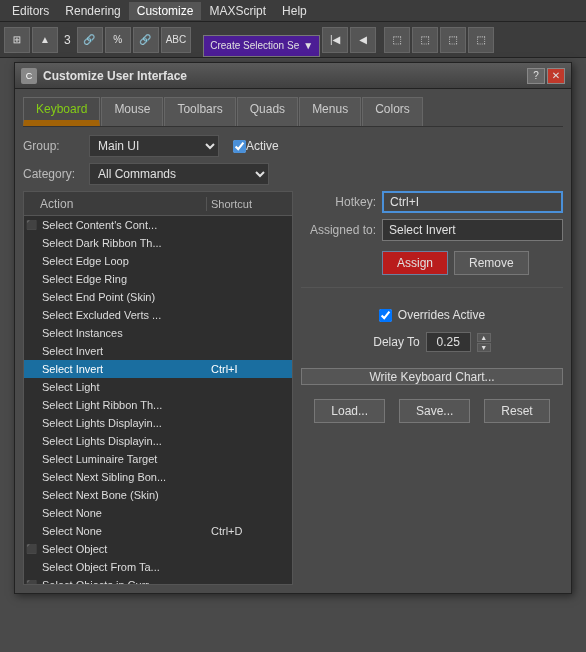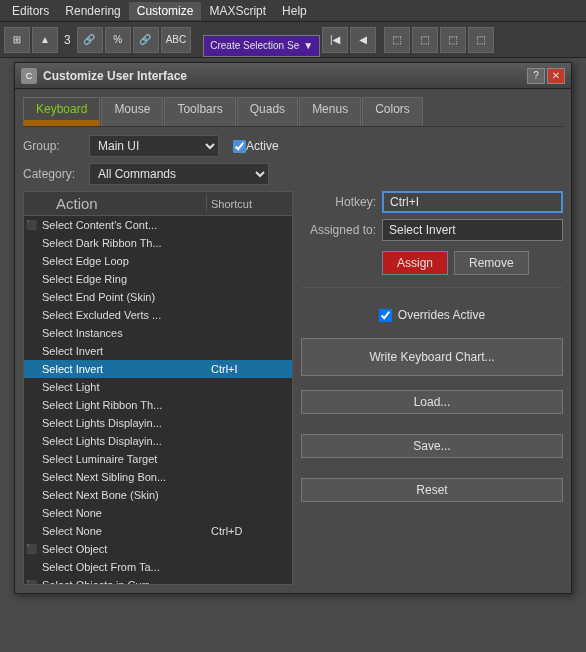--- a/index.html
+++ b/index.html
@@ -199,24 +199,23 @@
       display: flex;
       background: #3c3c3c;
       border: 1px solid #555;
       border-bottom: none;
       height: 24px;
       align-items: center;
     }
     .th-action {
       flex: 1;
       padding: 0 16px;
-      font-size: 15px;
+      font-size: 12px;
       color: #bbb;
       border-right: 1px solid #555;
-      margin-left: 16px;
     }
     .th-shortcut {
       width: 85px;
       padding: 0 4px;
       font-size: 11px;
       color: #bbb;
     }
     .table-scroll {
       border: 1px solid #555;
       height: 370px;
@@ -373,33 +372,32 @@
       font-size: 7px;
       display: flex;
       align-items: center;
       justify-content: center;
       cursor: pointer;
     }
     .write-btn {
       background: #555;
       border: 1px solid #777;
       color: #e0e0e0;
-      height: 38px;
+      height: 17px;
       padding: 0 30px;
       font-size: 12px;
       cursor: pointer;
       margin-top: 10px;
       width: 100%;
     }
     .bottom-btns {
       display: flex;
-      gap: 20px;
+      gap: 14px;
       margin-top: 8px;
       justify-content: center;
-      flex-direction: column;
     }
     .bottom-btn {
       background: #555;
       border: 1px solid #777;
       color: #e0e0e0;
       height: 24px;
       padding: 0 16px;
       font-size: 12px;
       cursor: pointer;
     }
@@ -610,20 +608,28 @@
           <button class="btn">Remove</button>
         </div>
 
         <hr class="separator">
 
         <div class="overrides-row">
           <input type="checkbox" checked="" style="">
           <label>Overrides Active</label>
         </div>
 
+        <div class="delay-row">
+          <span>Delay To</span>
+          <input type="text" class="delay-input" value="0.25" style="">
+          <div class="spinner-btns">
+            <div class="spinner-btn">▲</div>
+            <div class="spinner-btn">▼</div>
+          </div>
+        </div>
 
         <button class="write-btn">Write Keyboard Chart...</button>
 
         <div class="bottom-btns">
           <button class="bottom-btn">Load...</button>
           <button class="bottom-btn">Save...</button>
           <button class="bottom-btn">Reset</button>
         </div>
       </div>
     </div>

